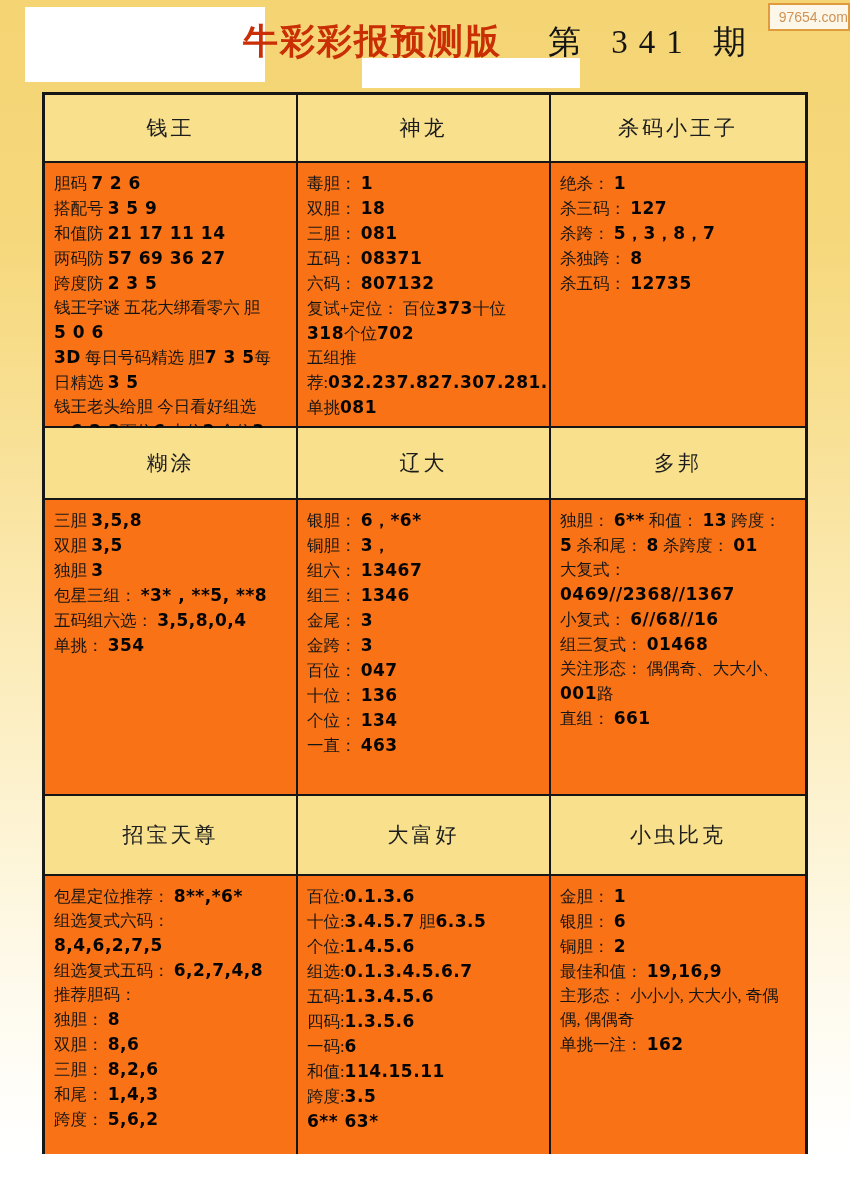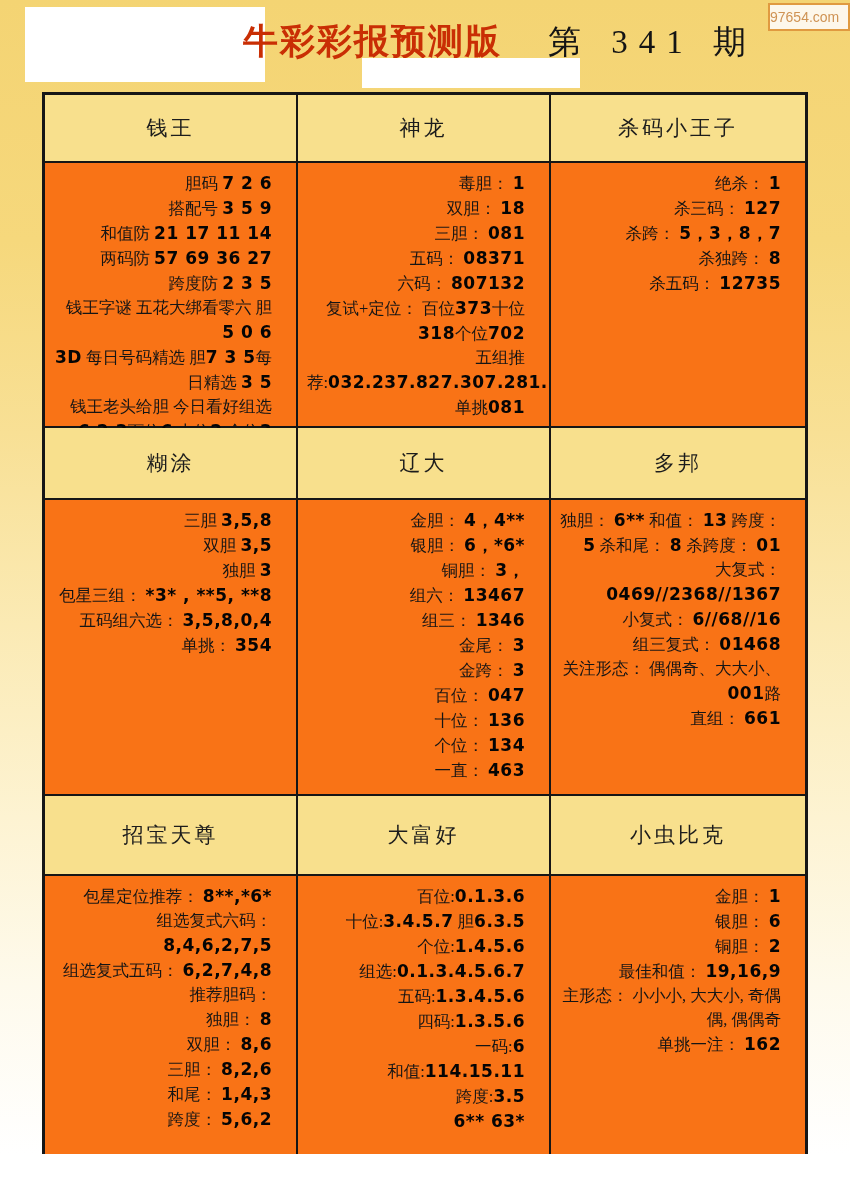--- a/index.html
+++ b/index.html
@@ -10,41 +10,40 @@
     background:linear-gradient(180deg,
       #f4d473 0%, #f6d87c 20%, #f8e095 36%,
       #fbeab4 52%, #fdf3d2 68%, #fefaec 82%, #ffffff 96%);
     font-family:"Liberation Serif", serif;
     color:#111;
   }
   .badge{
     position:absolute; top:3px; left:768px; width:78px; height:24px;
     border:2px solid #e09a40; background:#fdf7ea;
     color:#cf9354; font-family:"Liberation Sans", sans-serif;
-    font-size:14px; line-height:24px; text-align:left;
+    font-size:14px; line-height:24px; text-align:right;
   }
   .whitebox{position:absolute; background:#ffffff;}
   .wb1{left:25px; top:7px; width:240px; height:75px;}
   .wb2{left:362px; top:58px; width:218px; height:30px;}
   .titlebar{
     position:absolute; left:150px; right:0; top:18px;
     display:flex; justify-content:center; align-items:baseline; gap:46px;
     white-space:nowrap;
   }
   .t-red{color:#c92e04; font-size:35px; font-weight:bold; letter-spacing:2px;}
   .t-issue{color:#141414; font-size:33px; letter-spacing:11px;}
   .table{
     position:absolute; left:42px; top:92px; width:766px;
     border:3px solid #161616; border-bottom:none;
     box-sizing:border-box;
     display:grid;
     grid-template-columns:253px 253px 254px;
     grid-template-rows:68px 265px 72px 296px 80px 278px;
     background:#ffffff;
-    text-align:right;
   }
   .cell-head{
     box-sizing:border-box;
     background:#f8e08d;
     border-bottom:2px solid #161616;
     display:flex; align-items:center; justify-content:center;
     font-size:21px; letter-spacing:3px; color:#1c1c1c;
   }
   .cell-body{
     box-sizing:border-box;
@@ -118,21 +117,20 @@
 
     <div class="cell-body cr rb">
         <div class="line"><span class="n">三胆 </span><span class="b">3,5,8</span></div>
         <div class="line"><span class="n">双胆 </span><span class="b">3,5</span></div>
         <div class="line"><span class="n">独胆 </span><span class="b">3</span></div>
         <div class="line"><span class="n">包星三组： </span><span class="b">*3* , **5, **8</span></div>
         <div class="line"><span class="n">五码组六选： </span><span class="b">3,5,8,0,4</span></div>
         <div class="line"><span class="n">单挑： </span><span class="b">354</span></div>
       </div>
     <div class="cell-body cr rb">
-        <div class="line"><span class="n">金胆： </span><span class="b">4，4**</span></div>
         <div class="line"><span class="n">银胆： </span><span class="b">6，*6*</span></div>
         <div class="line"><span class="n">铜胆： </span><span class="b">3，</span></div>
         <div class="line"><span class="n">组六： </span><span class="b">13467</span></div>
         <div class="line"><span class="n">组三： </span><span class="b">1346</span></div>
         <div class="line"><span class="n">金尾： </span><span class="b">3</span></div>
         <div class="line"><span class="n">金跨： </span><span class="b">3</span></div>
         <div class="line"><span class="n">百位： </span><span class="b">047</span></div>
         <div class="line"><span class="n">十位： </span><span class="b">136</span></div>
         <div class="line"><span class="n">个位： </span><span class="b">134</span></div>
         <div class="line"><span class="n">一直： </span><span class="b">463</span></div>

